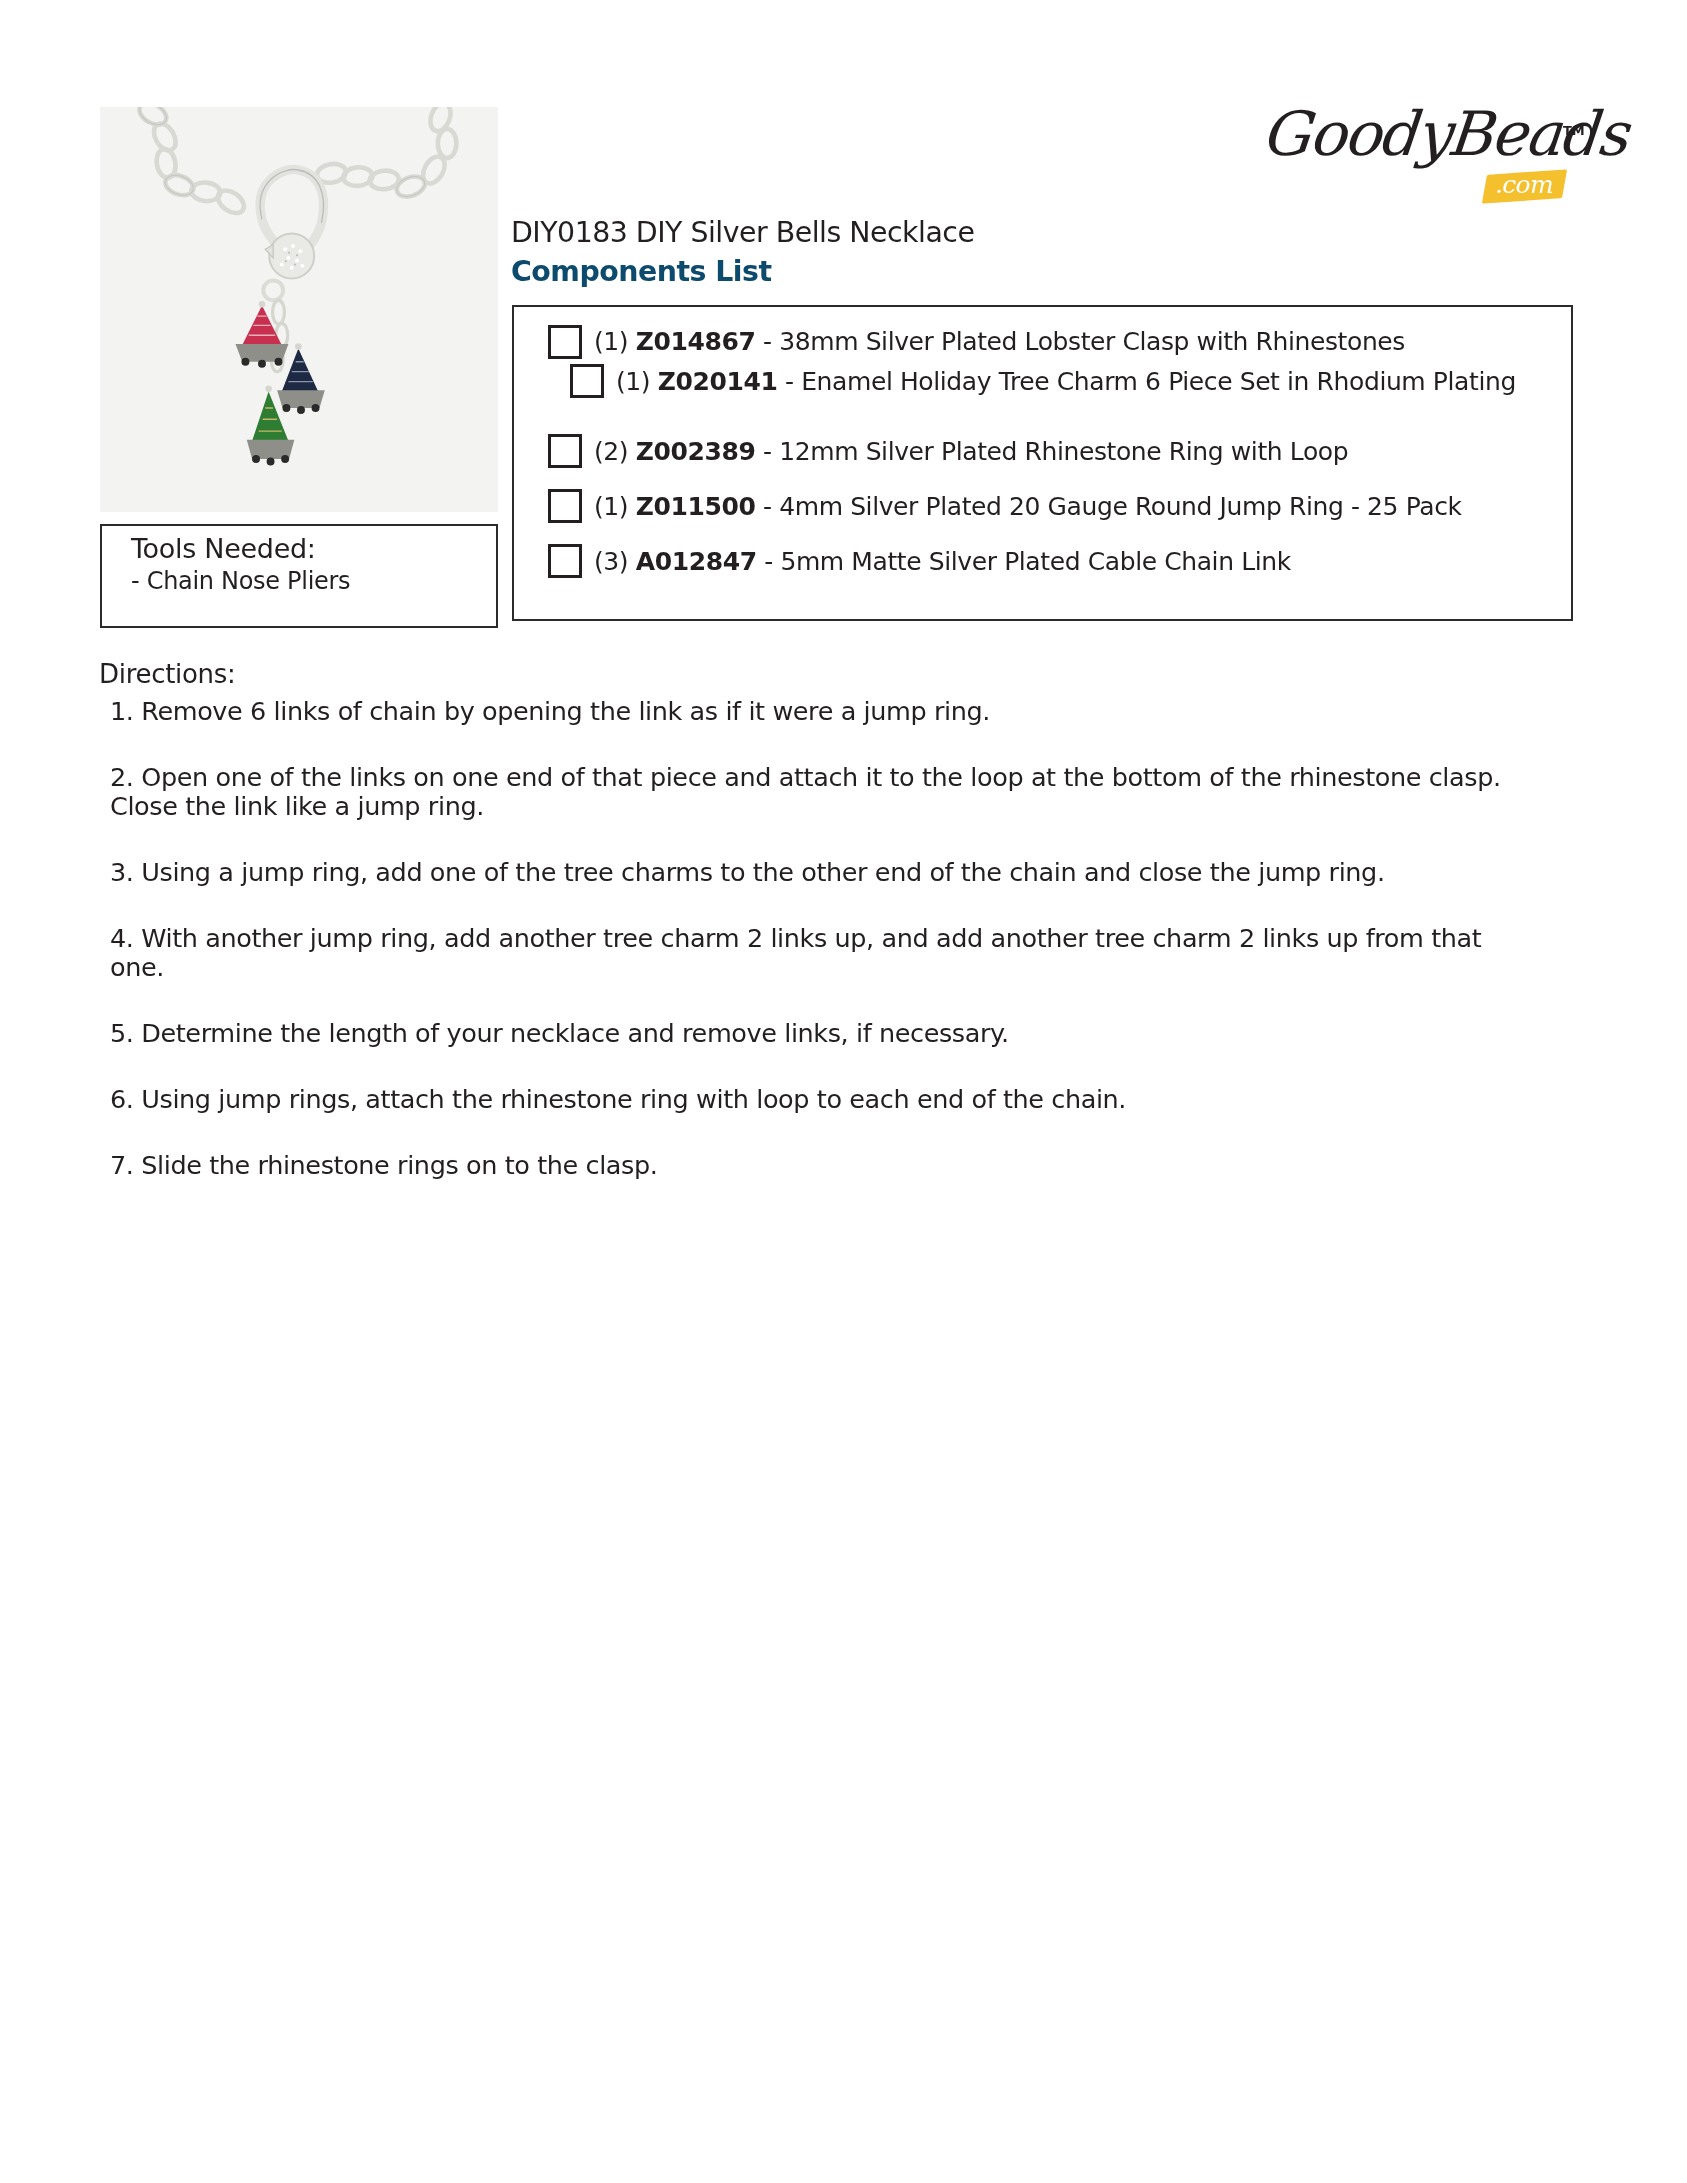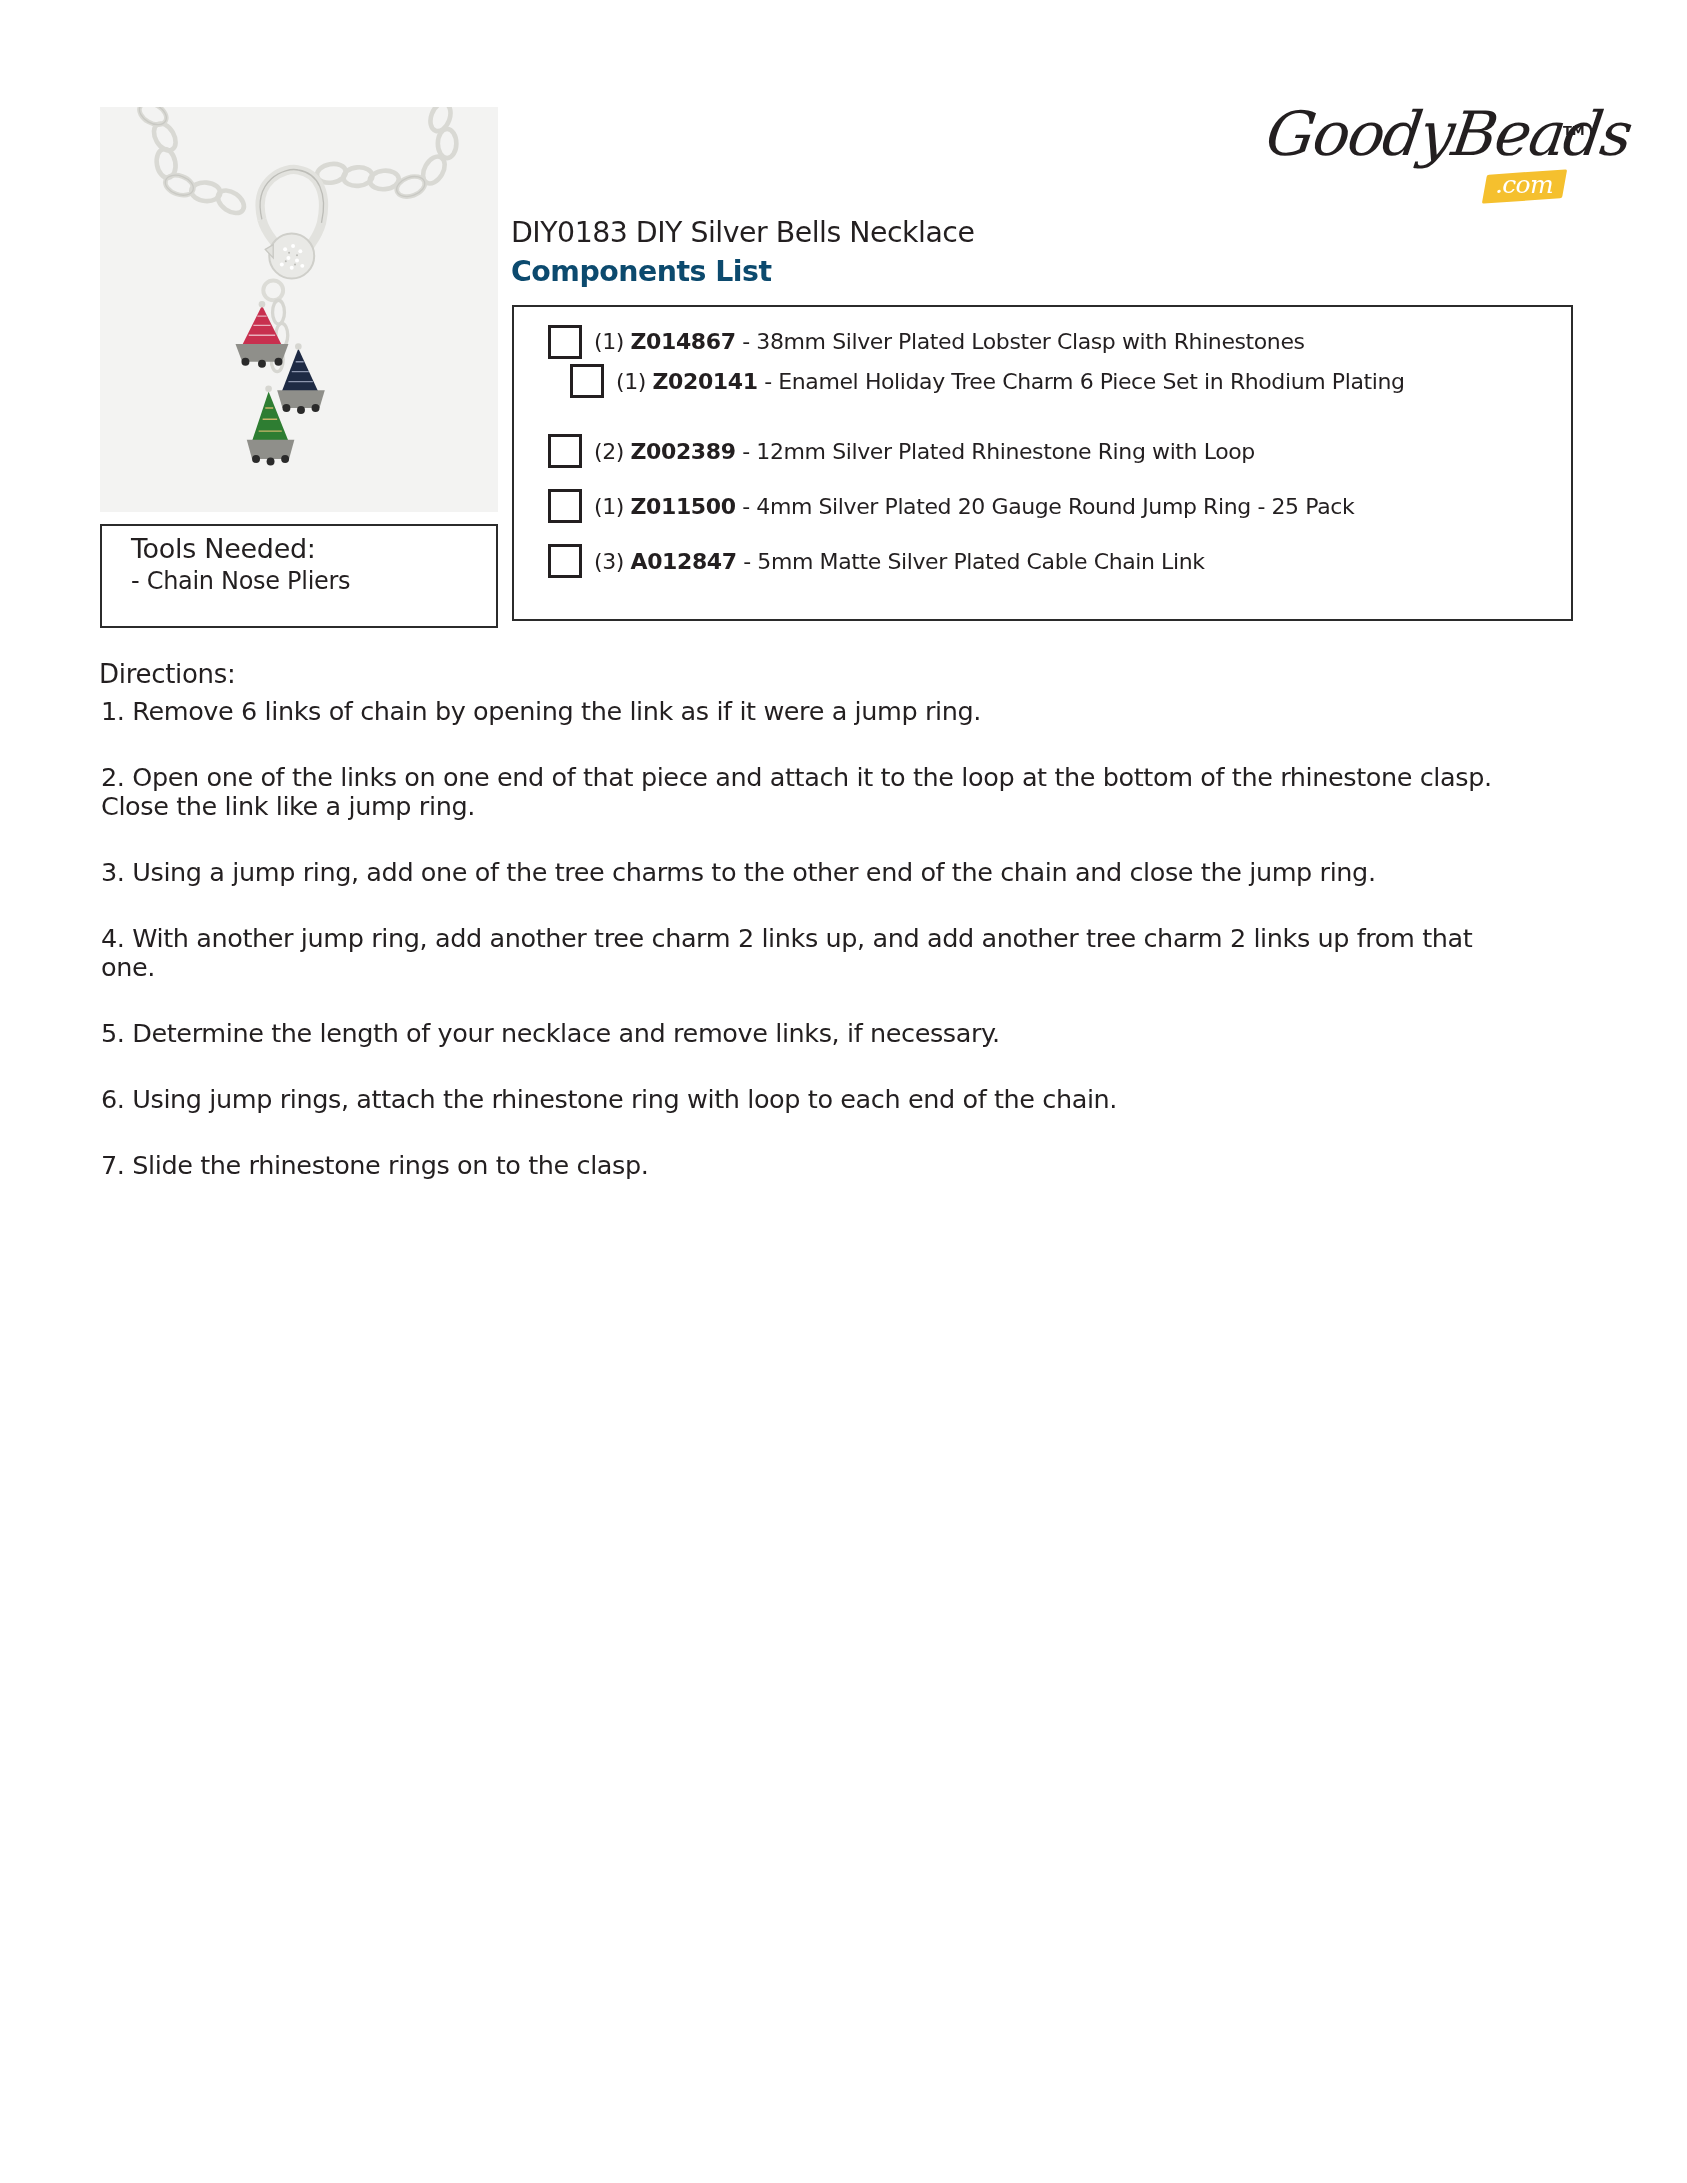--- a/index.html
+++ b/index.html
@@ -114,21 +114,21 @@
     .checkbox {
       width: 34px; height: 34px;
       border: 3.3px solid #231f20;
       box-sizing: border-box;
       background: #ffffff;
       flex: none;
       cursor: pointer;
     }
     .component-text {
       margin-left: 12px;
-      font-size: 22px;
+      font-size: 25px;
       letter-spacing: -0.4px;
       color: #231f20;
     }
     .component-qty { font-weight: normal; }
     .component-sku { font-weight: bold; }
 
     
     .directions {
       left: 99px; top: 658px;
       width: 1489px;
@@ -136,21 +136,21 @@
     .directions-title {
       font-size: 26px;
       letter-spacing: -0.3px;
       margin: 0 0 7px 0;
       line-height: 32px;
     }
     .direction-step {
       font-size: 25.5px;
       letter-spacing: -0.4px;
       line-height: 29px;
-      margin: 0 0 37px 2px;
+      margin: 0 0 37px 11px;
       width: 1409px;
     }
   </style>
 </head>
 <body>
 
 <div class="abs photo" title="Silver Bells Necklace with rhinestone lobster clasp and three enamel tree charms (red, navy, green)">
   <svg viewBox="0 0 602 612" xmlns="http://www.w3.org/2000/svg">
     <rect width="602" height="612" fill="#f3f3f2"></rect>
 

